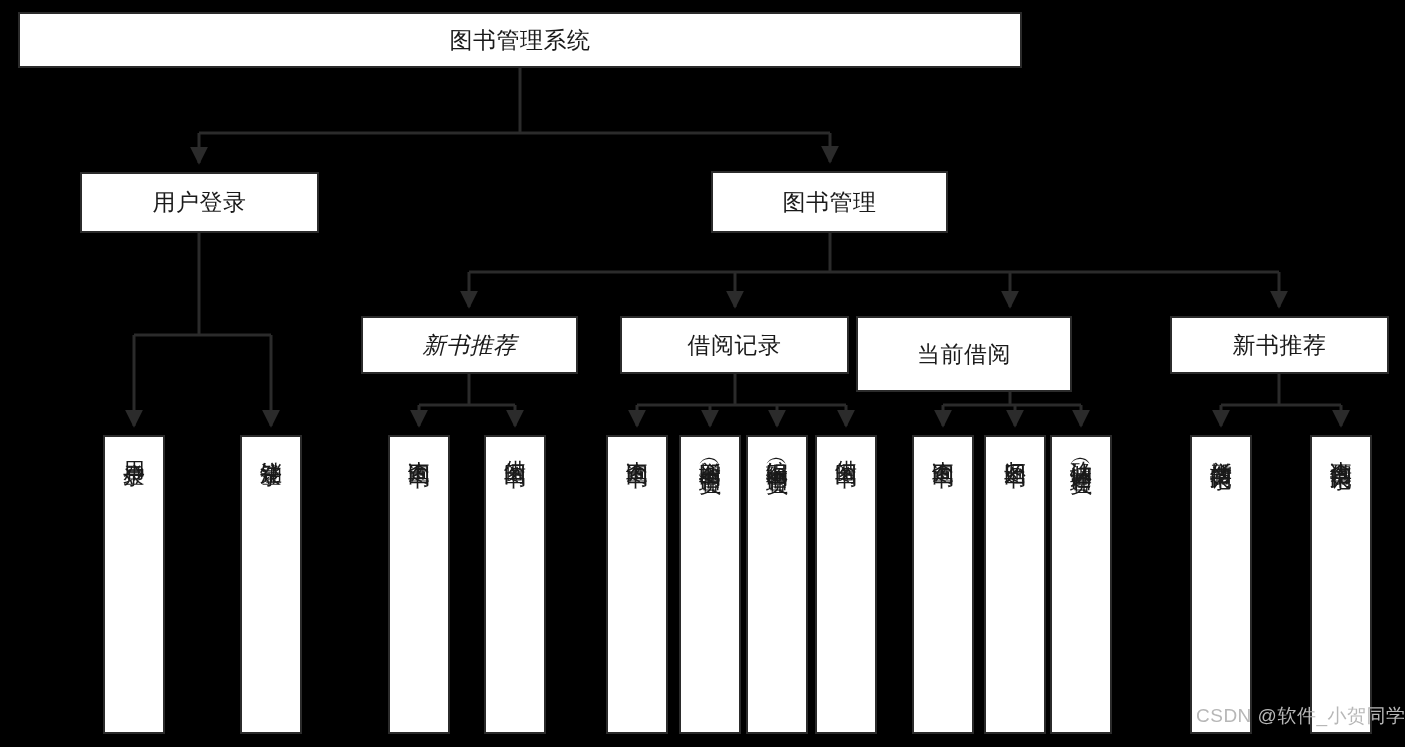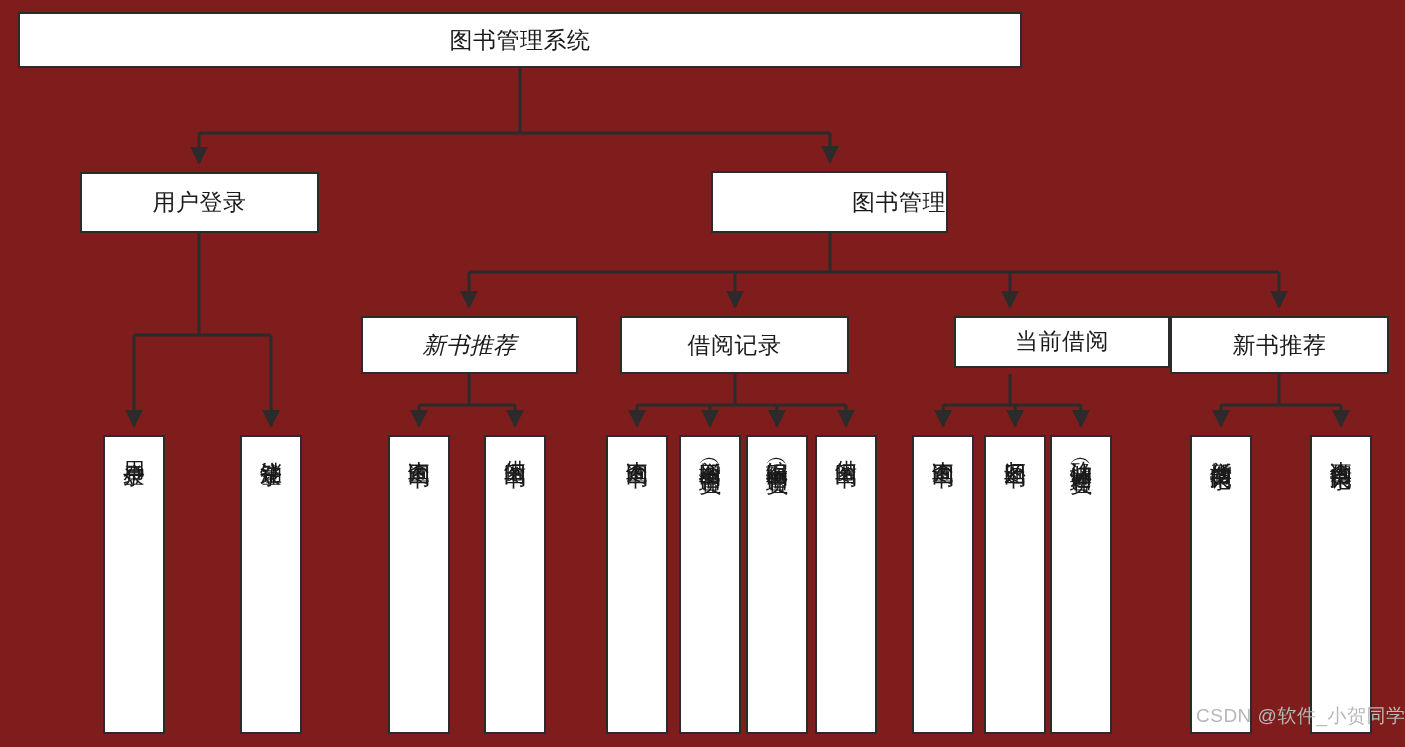--- a/index.html
+++ b/index.html
@@ -8,21 +8,21 @@
     padding: 0;
     background: #ffffff;
   }
   body {
     font-family: "DejaVu Sans", "Liberation Sans", sans-serif;
   }
   #canvas {
     position: relative;
     width: 1405px;
     height: 747px;
-    background: #7f1d1d;
+    background: #000000;
     overflow: hidden;
   }
   svg.edges {
     position: absolute;
     left: 0;
     top: 0;
     width: 1405px;
     height: 747px;
     pointer-events: none;
   }
@@ -128,31 +128,31 @@
     </g>
   </svg>
 
   <div class="node root horiz" style="left:18px; top:12px; width:1004px; height:56px;">
     <span class="label">图书管理系统</span>
   </div>
 
   <div class="node horiz" style="left:80px; top:172px; width:239px; height:61px;">
     <span class="label">用户登录</span>
   </div>
-  <div class="node horiz" style="left:711px; top:171px; width:237px; height:62px;justify-content:flex-end;">
+  <div class="node horiz" style="left:711px; top:171px; width:237px; height:62px;">
     <span class="label">图书管理</span>
   </div>
 
   <div class="node horiz" style="left:361px; top:316px; width:217px; height:58px;font-style:italic;">
     <span class="label">新书推荐</span>
   </div>
   <div class="node horiz" style="left:620px; top:316px; width:229px; height:58px;">
     <span class="label">借阅记录</span>
   </div>
-  <div class="node horiz" style="left:954px; top:316px; width:216px; height:52px;font-family:Liberation Serif, serif;">
+  <div class="node horiz" style="left:856px; top:316px; width:216px; height:76px;">
     <span class="label">当前借阅</span>
   </div>
   <div class="node horiz" style="left:1170px; top:316px; width:219px; height:58px;">
     <span class="label">新书推荐</span>
   </div>
 
   <div class="node vert" style="left:103px; top:435px; width:62px; height:299px;">
     <span class="label">用户登录</span>
   </div>
   <div class="node vert" style="left:240px; top:435px; width:62px; height:299px;">

